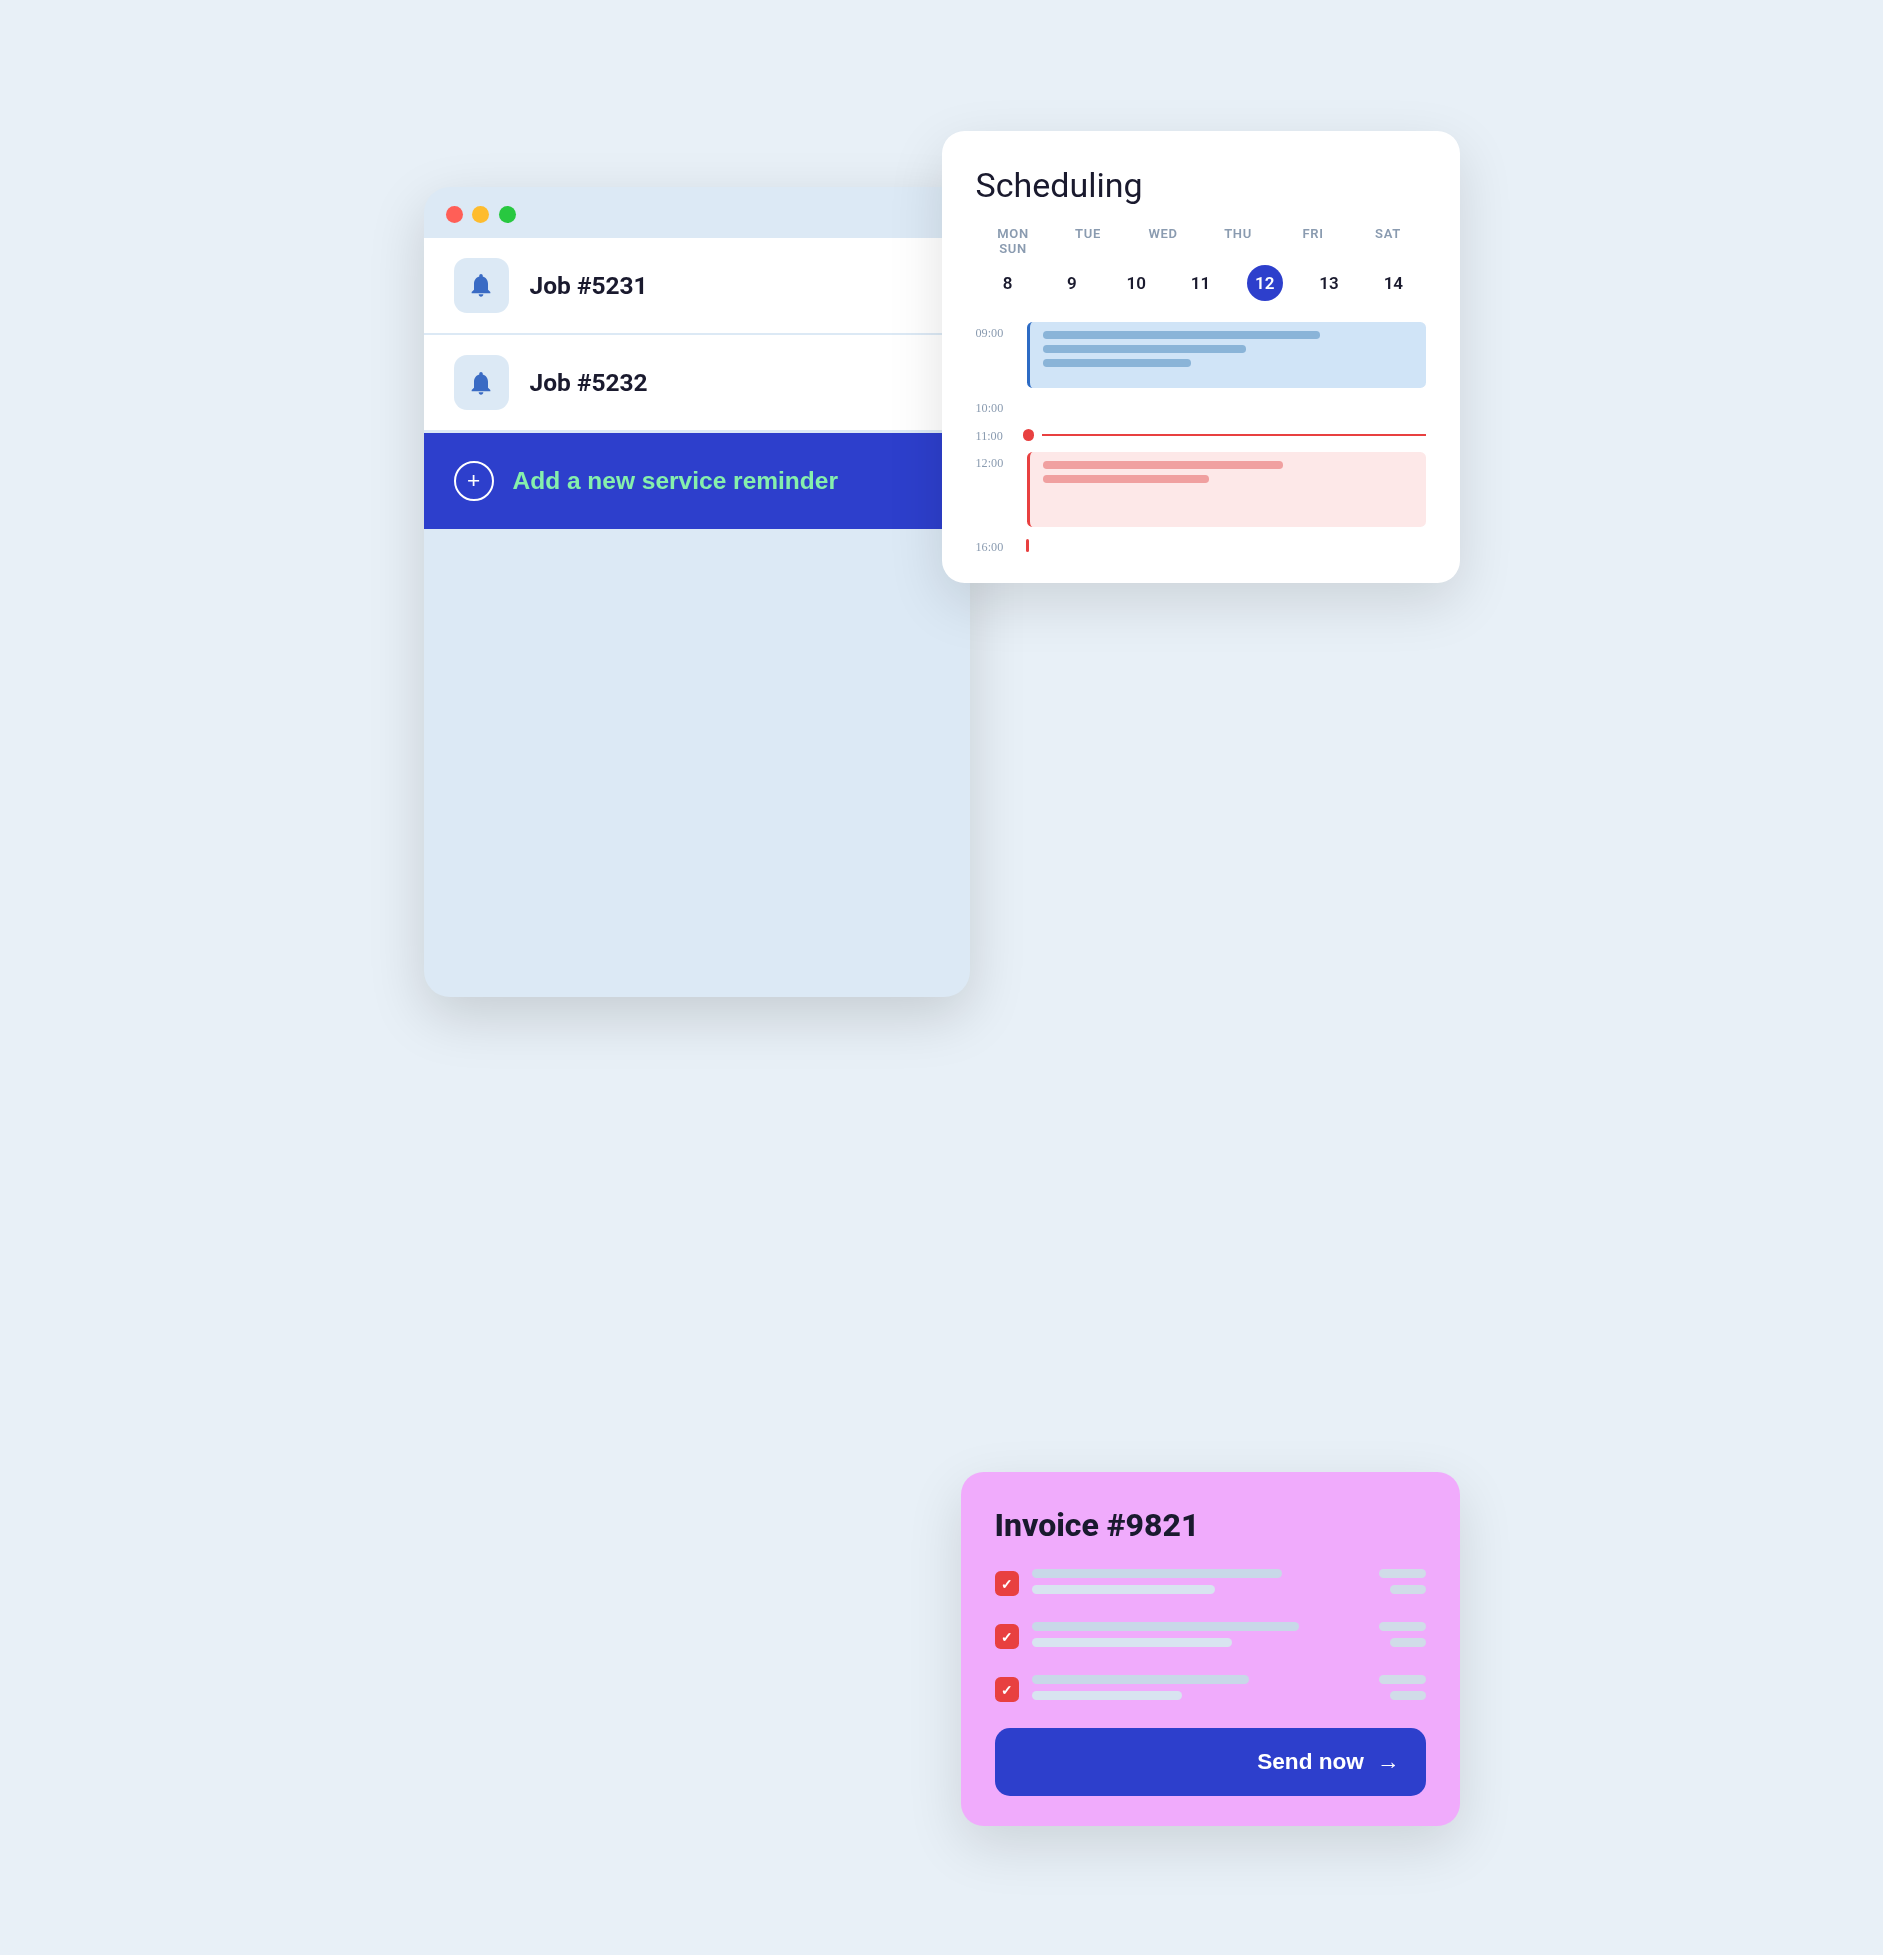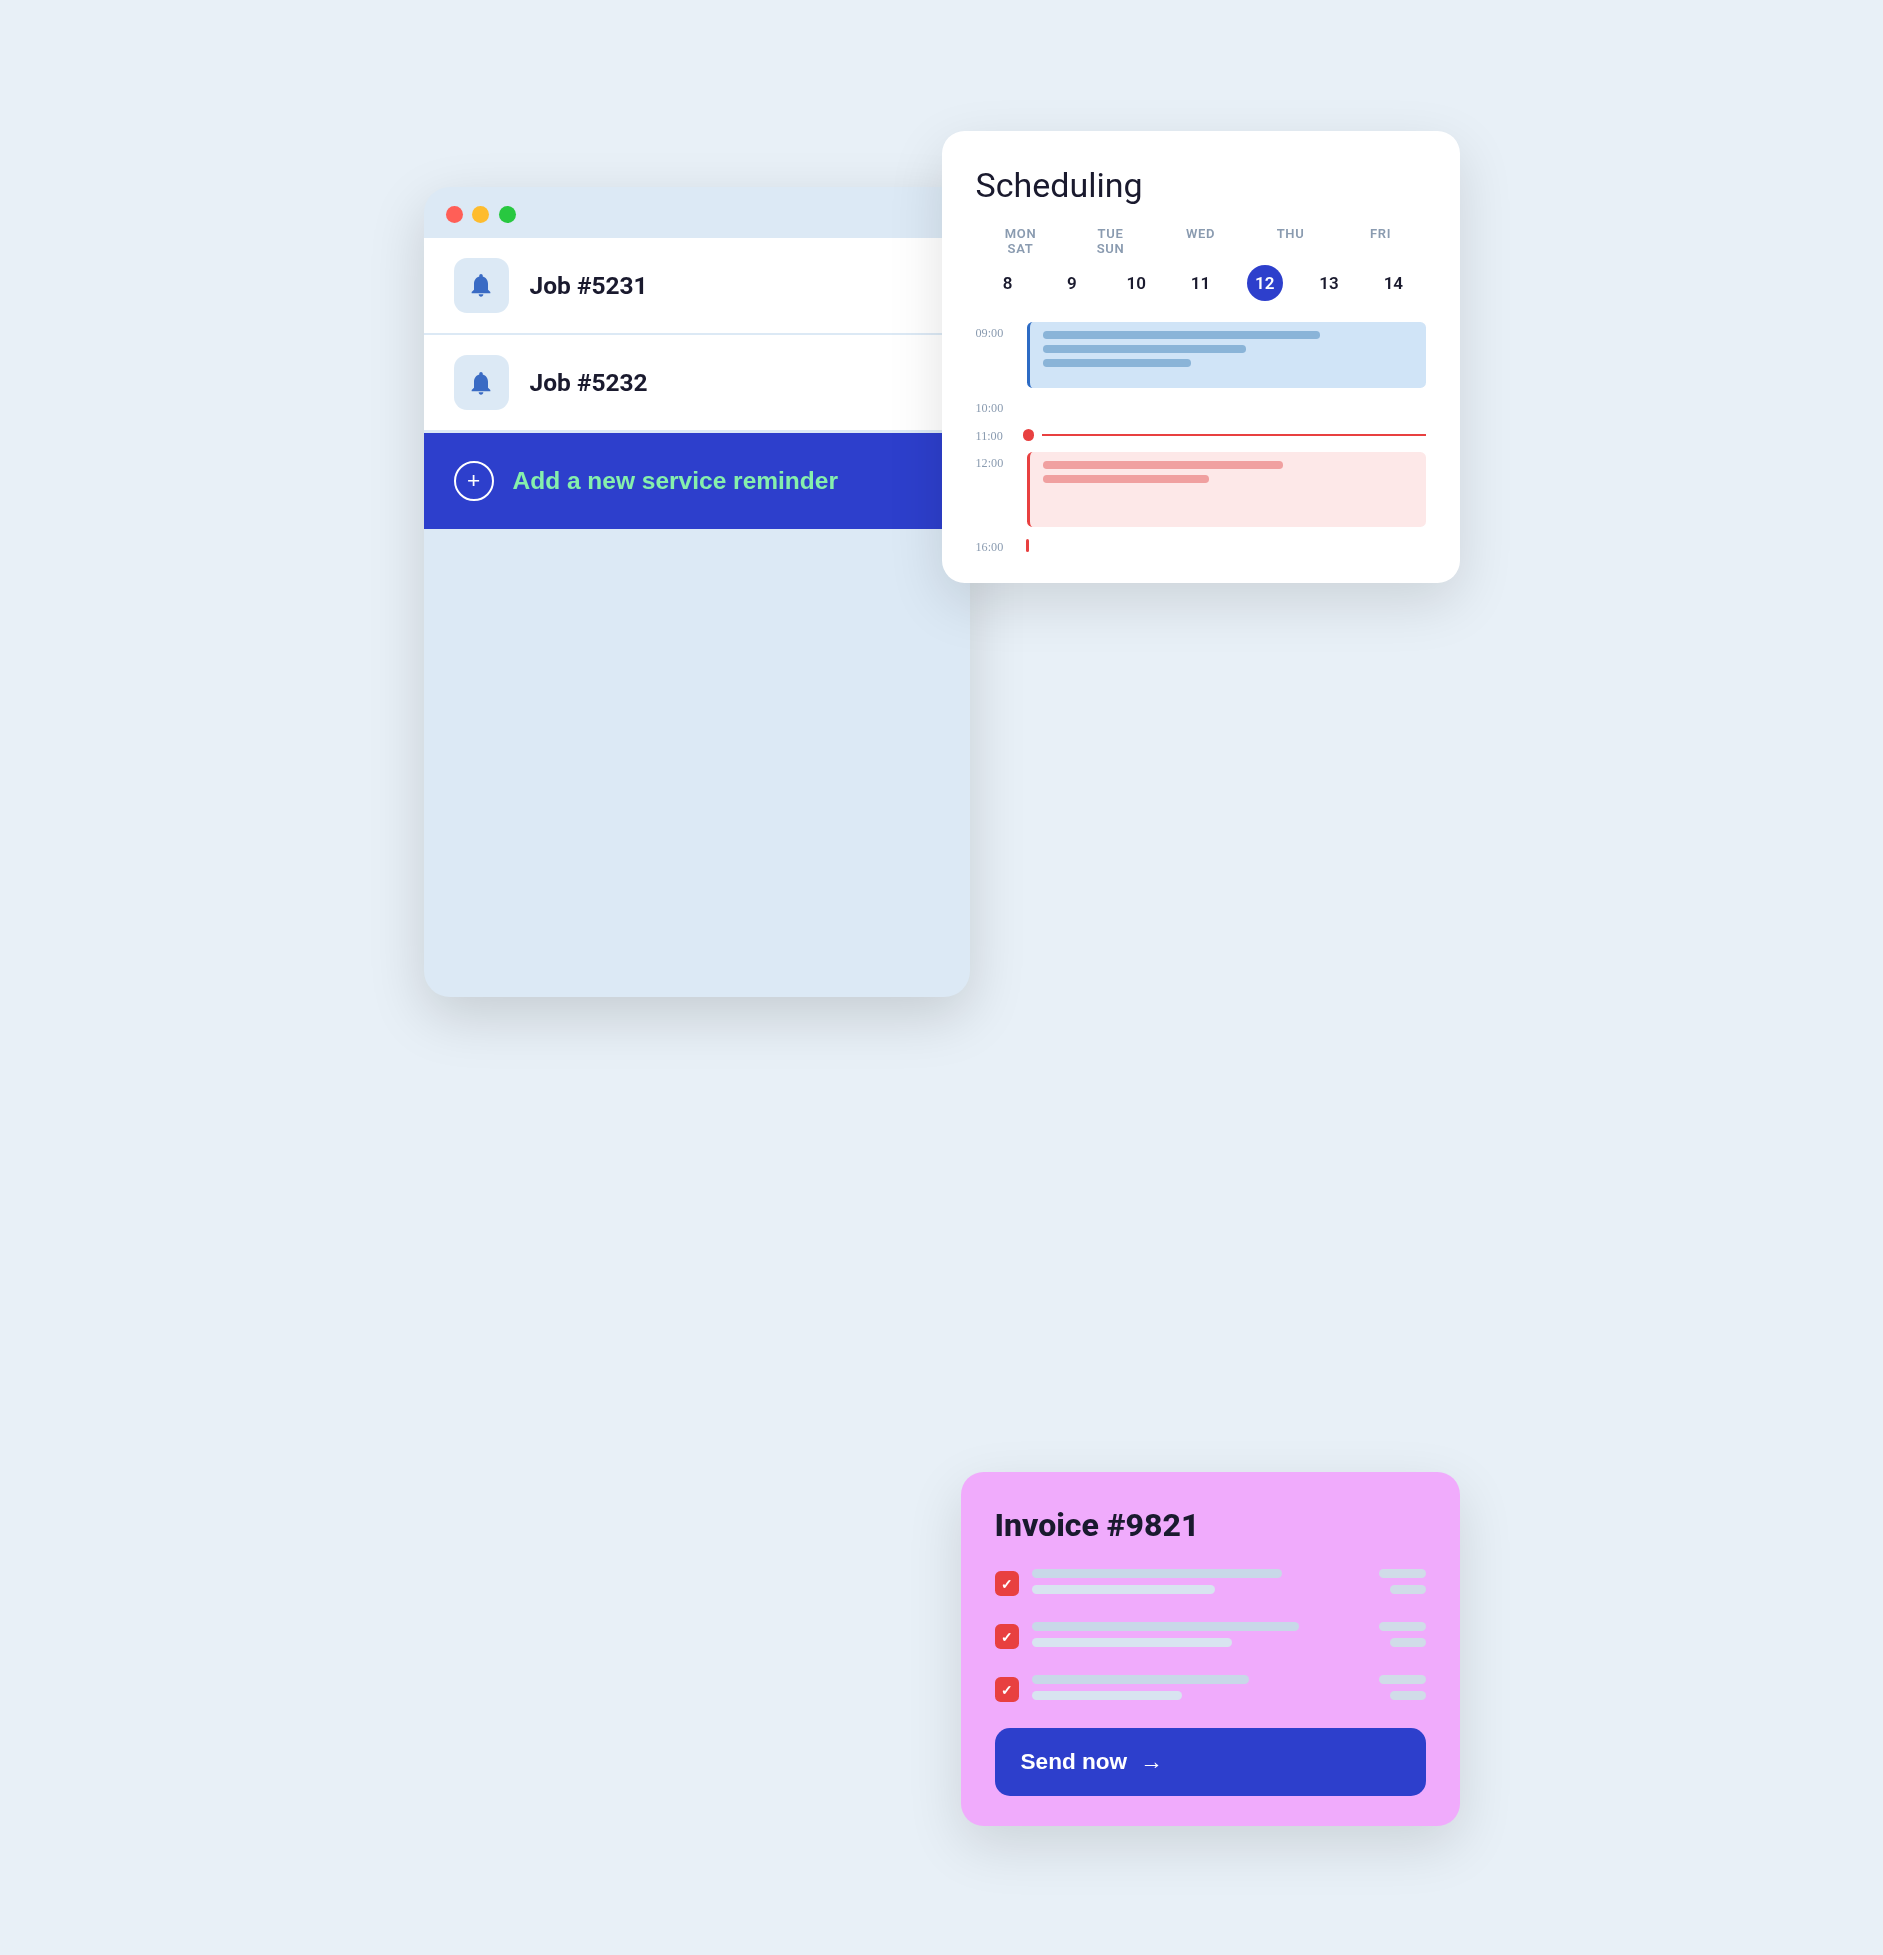--- a/index.html
+++ b/index.html
@@ -143,21 +143,21 @@
     .scheduling-title {
       font-size: 34px;
       font-weight: 400;
       color: #1a1a2e;
       margin-bottom: 21px;
     }
 
     
     .cal-header {
       display: grid;
-      grid-template-columns: repeat(5, 1fr);
+      grid-template-columns: repeat(6, 1fr);
       text-align: center;
       margin-bottom: 9.4px;
     }
 
     .cal-day-name {
       font-size: 13px;
       font-weight: 600;
       color: #8a9bb0;
       letter-spacing: 0.05em;
     }
@@ -341,21 +341,21 @@
 
     
     .send-btn {
       background: #2d3fcc;
       border: none;
       border-radius: 15px;
       width: 100%;
       padding: 21px 26px;
       display: flex;
       align-items: center;
-      justify-content: flex-start;
+      justify-content: flex-end;
       gap: 13px;
       cursor: pointer;
       margin-top: 9.4px;
     }
 
     .send-btn-text {
       font-size: 22.6px;
       font-weight: 700;
       color: #ffffff;
     }

